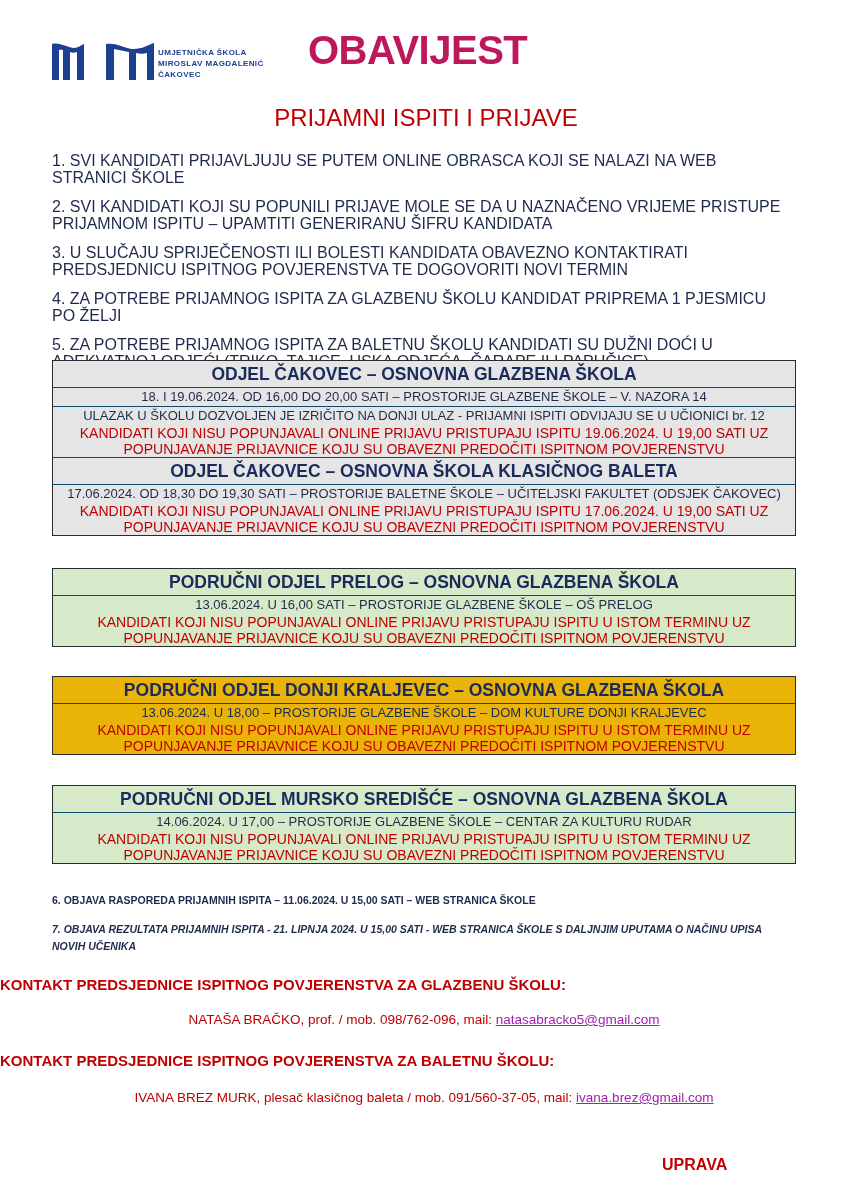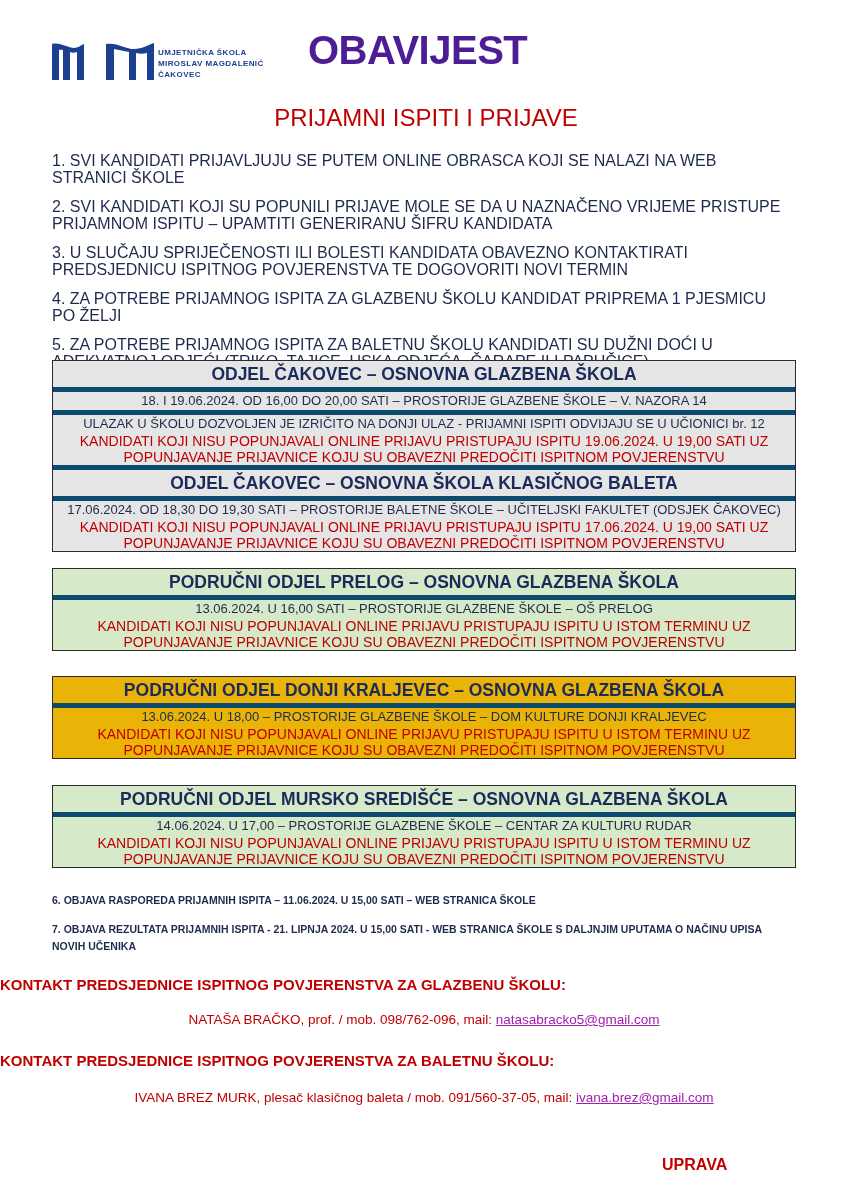--- a/index.html
+++ b/index.html
@@ -1,28 +1,28 @@
 <!DOCTYPE html>
 <html><head>
 <meta charset="utf-8">
 <style>
   html, body { margin:0; padding:0; background:#ffffff; }
   body { width:848px; height:1200px; position:relative; font-family:"Liberation Sans", sans-serif; color:#1f2b4d; overflow:hidden; }
 
   .logo { position:absolute; left:50px; top:40px; width:110px; height:42px; }
   .logo-text { position:absolute; left:158px; top:47px; font-size:8px; font-weight:bold; color:#1d3f8f; line-height:11px; letter-spacing:0.4px; }
-  .title { position:absolute; left:308px; top:28px; font-size:40px; font-weight:bold; color:#4c1d95; letter-spacing:-0.5px; }
+  .title { position:absolute; left:308px; top:28px; font-size:40px; font-weight:bold; color:#be185d; letter-spacing:-0.5px; }
   .subtitle { position:absolute; left:0; right:0; top:104px; text-align:center; padding-left:0; font-size:24px; color:#c00000; }
   .subtitle span { position:relative; left:2px; }
 
   .items { position:absolute; left:52px; width:740px; font-size:16px; line-height:17px; color:#1f2b4d; }
   .items p { margin:0; }
 
   .box { position:absolute; left:52px; width:744px; border:1.5px solid #2b2b2b; box-sizing:border-box; }
-  .box .row { border-top:5px solid #0c4a6e; text-align:center; }
+  .box .row { border-top:1px solid #0c4a6e; text-align:center; }
   .box .row:first-child { border-top:none; }
   .box .head { font-size:17.5px; font-weight:bold; color:#1a2a5a; line-height:26px; }
   .box .line { font-size:13px; color:#1f2b4d; line-height:18px; }
   .box .warn { font-size:14px; color:#c00000; line-height:16px; padding:0 6px; }
   .blue { background:#e5e5e5; }
   .green { background:#d6e9c8; }
   .yellow { background:#eab308; }
 
   .bold-items { position:absolute; left:52px; width:740px; font-size:10.5px; font-weight:bold; color:#1f2b4d; line-height:17px; }
   .bold-items p { margin:0; }
@@ -88,21 +88,21 @@
 <div class="box green" style="top:785px;">
   <div class="row head">PODRUČNI ODJEL MURSKO SREDIŠĆE – OSNOVNA GLAZBENA ŠKOLA</div>
   <div class="row">
     <div class="line">14.06.2024. U 17,00 – PROSTORIJE GLAZBENE ŠKOLE – CENTAR ZA KULTURU RUDAR</div>
     <div class="warn">KANDIDATI KOJI NISU POPUNJAVALI ONLINE PRIJAVU PRISTUPAJU ISPITU U ISTOM TERMINU UZ POPUNJAVANJE PRIJAVNICE KOJU SU OBAVEZNI PREDOČITI ISPITNOM POVJERENSTVU</div>
   </div>
 </div>
 
 <div class="bold-items" style="top:892px;">
   <p>6. OBJAVA RASPOREDA PRIJAMNIH ISPITA – 11.06.2024. U 15,00 SATI  – WEB STRANICA ŠKOLE</p>
-  <p style="margin-top:12px;">7. OBJAVA REZULTATA PRIJAMNIH ISPITA - 21. LIPNJA 2024. U 15,00 SATI - WEB STRANICA ŠKOLE S DALJNJIM UPUTAMA O NAČINU UPISA NOVIH UČENIKA</p>
+  <p style="margin-top:12px;font-style:italic;">7. OBJAVA REZULTATA PRIJAMNIH ISPITA - 21. LIPNJA 2024. U 15,00 SATI - WEB STRANICA ŠKOLE S DALJNJIM UPUTAMA O NAČINU UPISA NOVIH UČENIKA</p>
 </div>
 
 <div class="contact-h" style="top:976px;">KONTAKT PREDSJEDNICE ISPITNOG POVJERENSTVA ZA GLAZBENU ŠKOLU:</div>
 <div class="contact-l" style="top:1012px;">
   <span>NATAŠA BRAČKO, prof.  / mob. 098/762-096, mail: </span><a>natasabracko5@gmail.com</a>
 </div>
 
 <div class="contact-h" style="top:1052px;">KONTAKT PREDSJEDNICE ISPITNOG POVJERENSTVA ZA BALETNU ŠKOLU:</div>
 <div class="contact-l" style="top:1090px;">
   <span>IVANA BREZ MURK, plesač klasičnog baleta  / mob. 091/560-37-05, mail: </span><a>ivana.brez@gmail.com</a>

